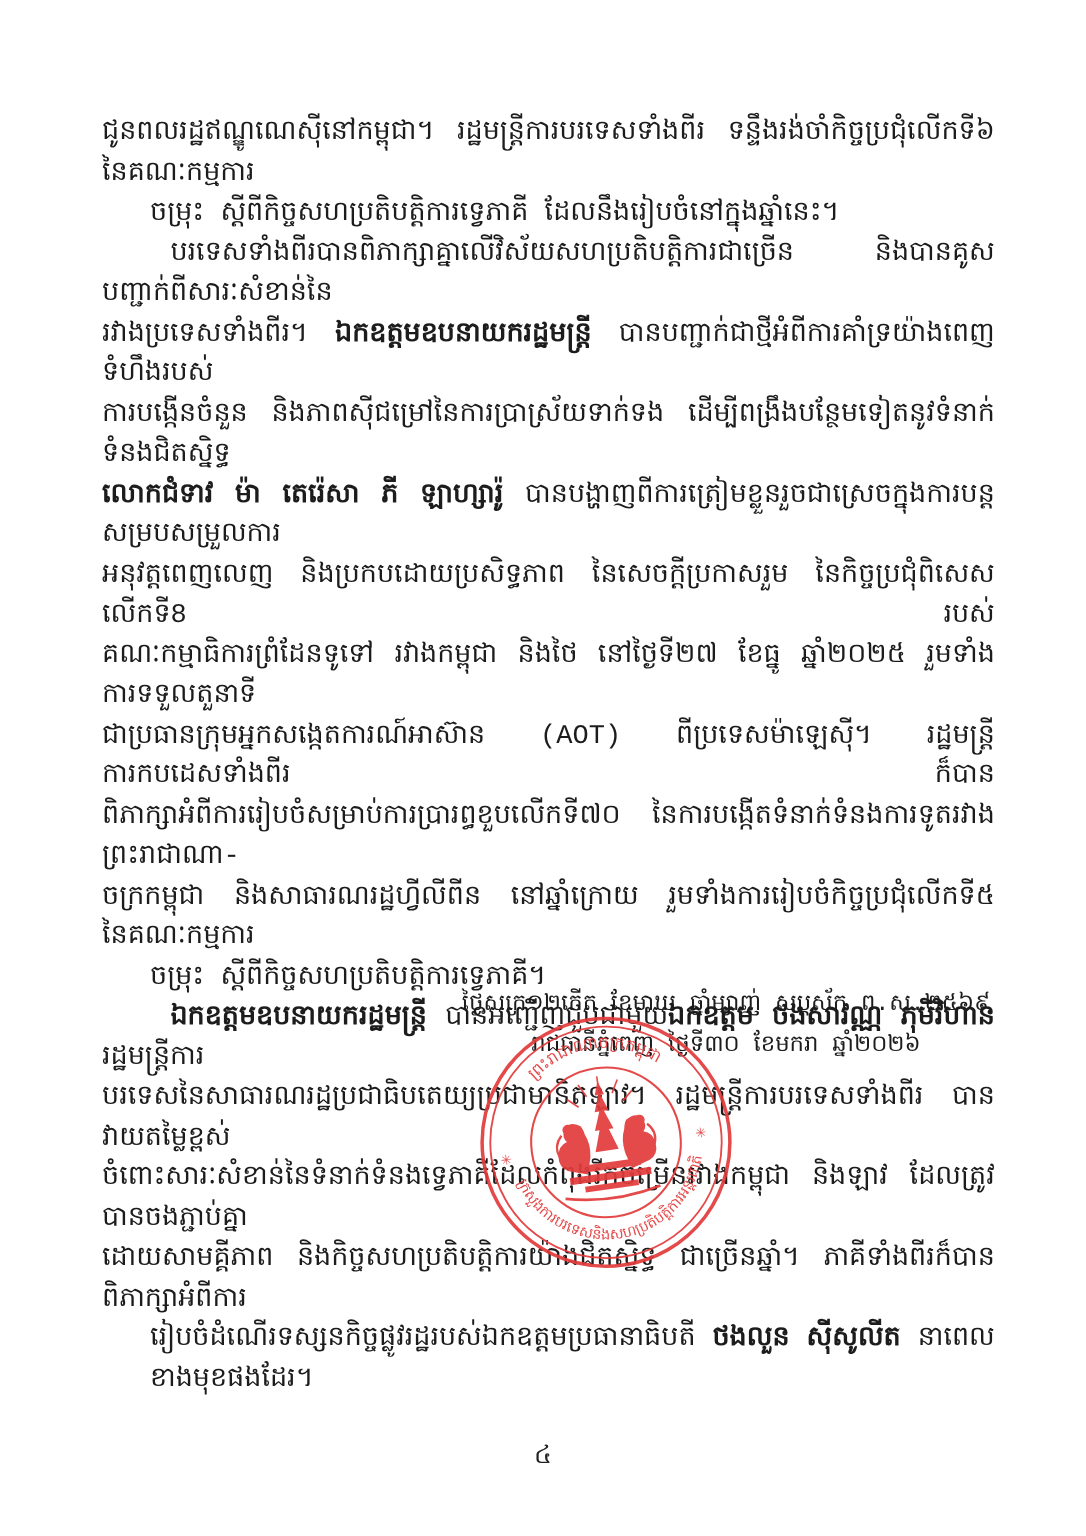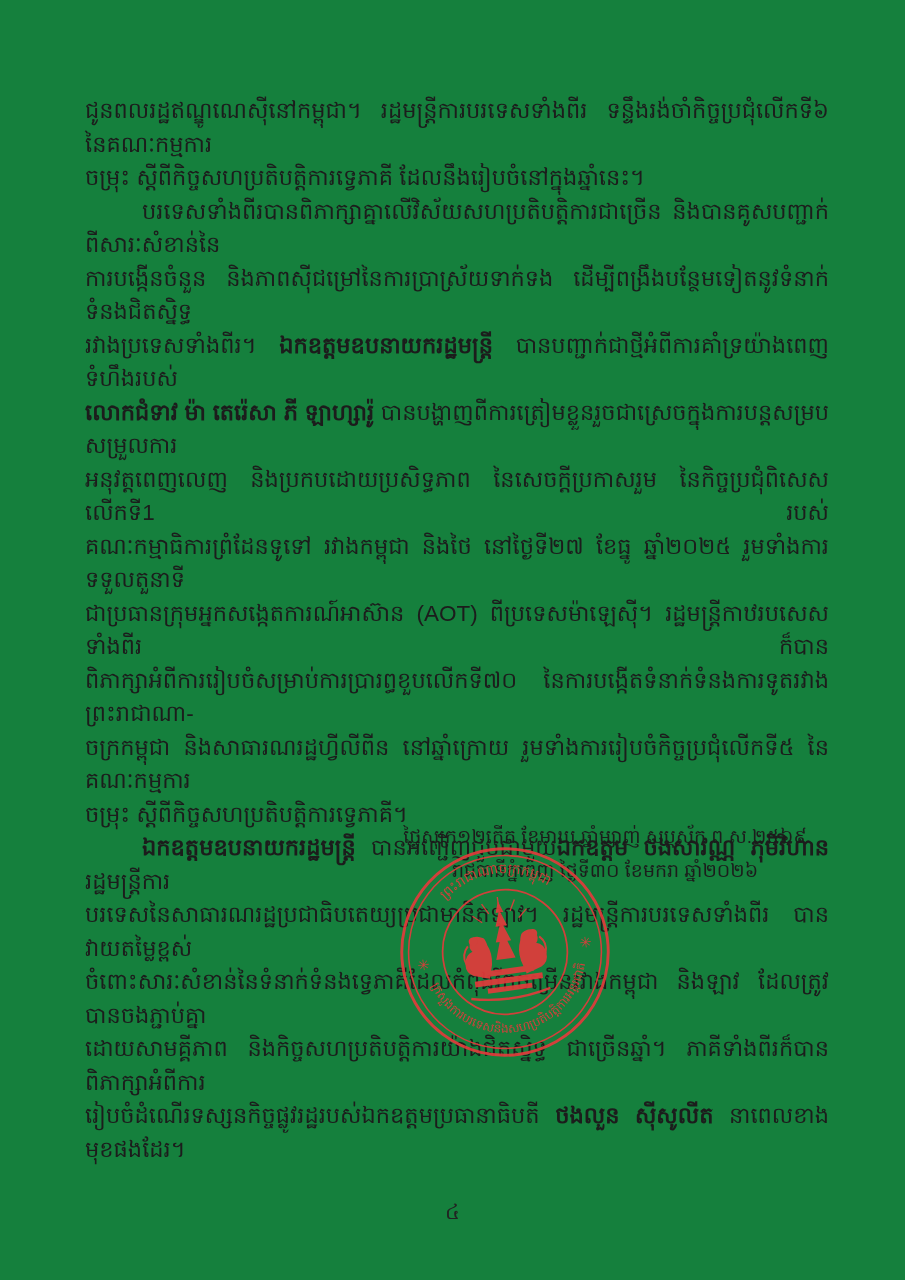--- a/index.html
+++ b/index.html
@@ -1,40 +1,40 @@
 <!DOCTYPE html>
 <html><head>
 <meta charset="utf-8">
 <style>
   html, body { margin: 0; padding: 0; background: #e8e8e8; }
   .page {
     position: relative;
     width: 905px;
     height: 1280px;
     margin: 0 auto;
-    background: #15803d;
-    font-family: Liberation Sans, sans-serif;
+    background: #ffffff;
+    font-family: Liberation Mono, monospace;
     color: #1c1c1c;
     overflow: hidden;
   }
   .body-text {
     position: absolute;
     left: 85px;
     top: 94px;
     width: 744px;
     font-size: 22.5px;
     line-height: 33.5px;
   }
   .para { margin: 0; }
   .line {
     text-align: justify;
     text-align-last: justify;
     min-height: 33.5px;
   }
-  .para .line:last-child { text-align-last: left; }
+  .para .line:last-child { text-align-last: left; margin-left: 40px; }
   .para.indent .line:first-child { text-indent: 57px; }
   .bold { font-weight: bold; }
   .date-block {
     position: absolute;
     left: 348px;
     top: 820px;
     width: 514px;
     text-align: center;
     font-size: 19px;
     line-height: 34px;
@@ -63,26 +63,26 @@
 
 <div class="page">
 
   <div class="body-text">
       <div class="para">
         <div class="line"><span>ជូនពលរដ្ឋឥណ្ឌូណេស៊ីនៅកម្ពុជា។ រដ្ឋមន្ត្រីការបរទេសទាំងពីរ ទន្ទឹងរង់ចាំកិច្ចប្រជុំលើកទី៦ នៃគណៈកម្មការ</span></div>
         <div class="line"><span>ចម្រុះ ស្តីពីកិច្ចសហប្រតិបត្តិការទ្វេភាគី ដែលនឹងរៀបចំនៅក្នុងឆ្នាំនេះ។</span></div>
       </div>
       <div class="para indent">
         <div class="line"><span>បរទេសទាំងពីរបានពិភាក្សាគ្នាលើវិស័យសហប្រតិបត្តិការជាច្រើន និងបានគូសបញ្ជាក់ពីសារៈសំខាន់នៃ</span></div>
+        <div class="line"><span>រវាងប្រទេសទាំងពីរ។ </span><span class="bold">ឯកឧត្តមឧបនាយករដ្ឋមន្ត្រី</span><span> បានបញ្ជាក់ជាថ្មីអំពីការគាំទ្រយ៉ាងពេញទំហឹងរបស់</span></div>
         <div class="line"><span>ការបង្កើនចំនួន និងភាពស៊ីជម្រៅនៃការប្រាស្រ័យទាក់ទង ដើម្បីពង្រឹងបន្ថែមទៀតនូវទំនាក់ទំនងជិតស្និទ្ធ</span></div>
-        <div class="line"><span>រវាងប្រទេសទាំងពីរ។ </span><span class="bold">ឯកឧត្តមឧបនាយករដ្ឋមន្ត្រី</span><span> បានបញ្ជាក់ជាថ្មីអំពីការគាំទ្រយ៉ាងពេញទំហឹងរបស់</span></div>
         <div class="line"><span class="bold">លោកជំទាវ ម៉ា តេរ៉េសា ភី ឡាហ្សារ៉ូ</span><span> បានបង្ហាញពីការត្រៀមខ្លួនរួចជាស្រេចក្នុងការបន្តសម្របសម្រួលការ</span></div>
-        <div class="line"><span>អនុវត្តពេញលេញ និងប្រកបដោយប្រសិទ្ធភាព នៃសេចក្តីប្រកាសរួម នៃកិច្ចប្រជុំពិសេសលើកទី1 របស់</span></div>
+        <div class="line"><span>អនុវត្តពេញលេញ និងប្រកបដោយប្រសិទ្ធភាព នៃសេចក្តីប្រកាសរួម នៃកិច្ចប្រជុំពិសេសលើកទី8 របស់</span></div>
         <div class="line"><span>គណៈកម្មាធិការព្រំដែនទូទៅ រវាងកម្ពុជា និងថៃ នៅថ្ងៃទី២៧ ខែធ្នូ ឆ្នាំ២០២៥ រួមទាំងការទទួលតួនាទី</span></div>
-        <div class="line"><span>ជាប្រធានក្រុមអ្នកសង្កេតការណ៍អាស៊ាន (AOT) ពីប្រទេសម៉ាឡេស៊ី។ រដ្ឋមន្ត្រីកាឋរបសេសទាំងពីរ ក៏បាន</span></div>
+        <div class="line"><span>ជាប្រធានក្រុមអ្នកសង្កេតការណ៍អាស៊ាន (AOT) ពីប្រទេសម៉ាឡេស៊ី។ រដ្ឋមន្ត្រីការកបដេសទាំងពីរ ក៏បាន</span></div>
         <div class="line"><span>ពិភាក្សាអំពីការរៀបចំសម្រាប់ការប្រារព្ធខួបលើកទី៧០ នៃការបង្កើតទំនាក់ទំនងការទូតរវាងព្រះរាជាណា-</span></div>
         <div class="line"><span>ចក្រកម្ពុជា និងសាធារណរដ្ឋហ្វីលីពីន នៅឆ្នាំក្រោយ រួមទាំងការរៀបចំកិច្ចប្រជុំលើកទី៥ នៃគណៈកម្មការ</span></div>
         <div class="line"><span>ចម្រុះ ស្តីពីកិច្ចសហប្រតិបត្តិការទ្វេភាគី។</span></div>
       </div>
       <div class="para indent">
         <div class="line"><span class="bold">ឯកឧត្តមឧបនាយករដ្ឋមន្ត្រី</span><span> បានអញ្ជើញជួបជាមួយ</span><span class="bold">ឯកឧត្តម ថងសាវណ្ណ ភុមិវិហាន</span><span> រដ្ឋមន្ត្រីការ</span></div>
         <div class="line"><span>បរទេសនៃសាធារណរដ្ឋប្រជាធិបតេយ្យប្រជាមានិតឡាវ។ រដ្ឋមន្ត្រីការបរទេសទាំងពីរ បានវាយតម្លៃខ្ពស់</span></div>
         <div class="line"><span>ចំពោះសារៈសំខាន់នៃទំនាក់ទំនងទ្វេភាគីដែលកំពុងរីកចម្រើនរវាងកម្ពុជា និងឡាវ ដែលត្រូវបានចងភ្ជាប់គ្នា</span></div>
         <div class="line"><span>ដោយសាមគ្គីភាព និងកិច្ចសហប្រតិបត្តិការយ៉ាងជិតស្និទ្ធ ជាច្រើនឆ្នាំ។ ភាគីទាំងពីរក៏បានពិភាក្សាអំពីការ</span></div>
         <div class="line"><span>រៀបចំដំណើរទស្សនកិច្ចផ្លូវរដ្ឋរបស់ឯកឧត្តមប្រធានាធិបតី </span><span class="bold">ថងលួន ស៊ីសូលីត</span><span> នាពេលខាងមុខផងដែរ។</span></div>

